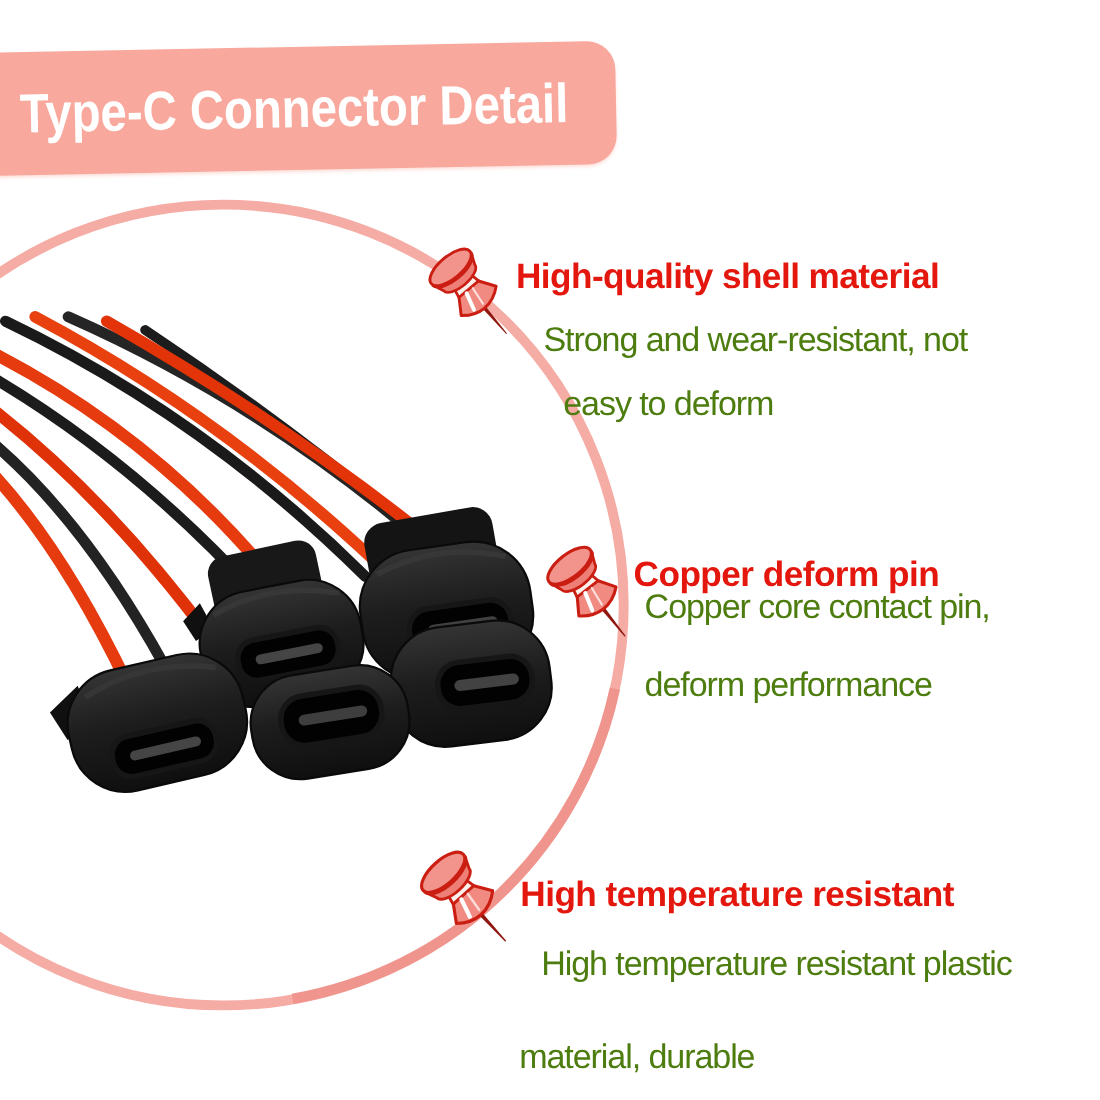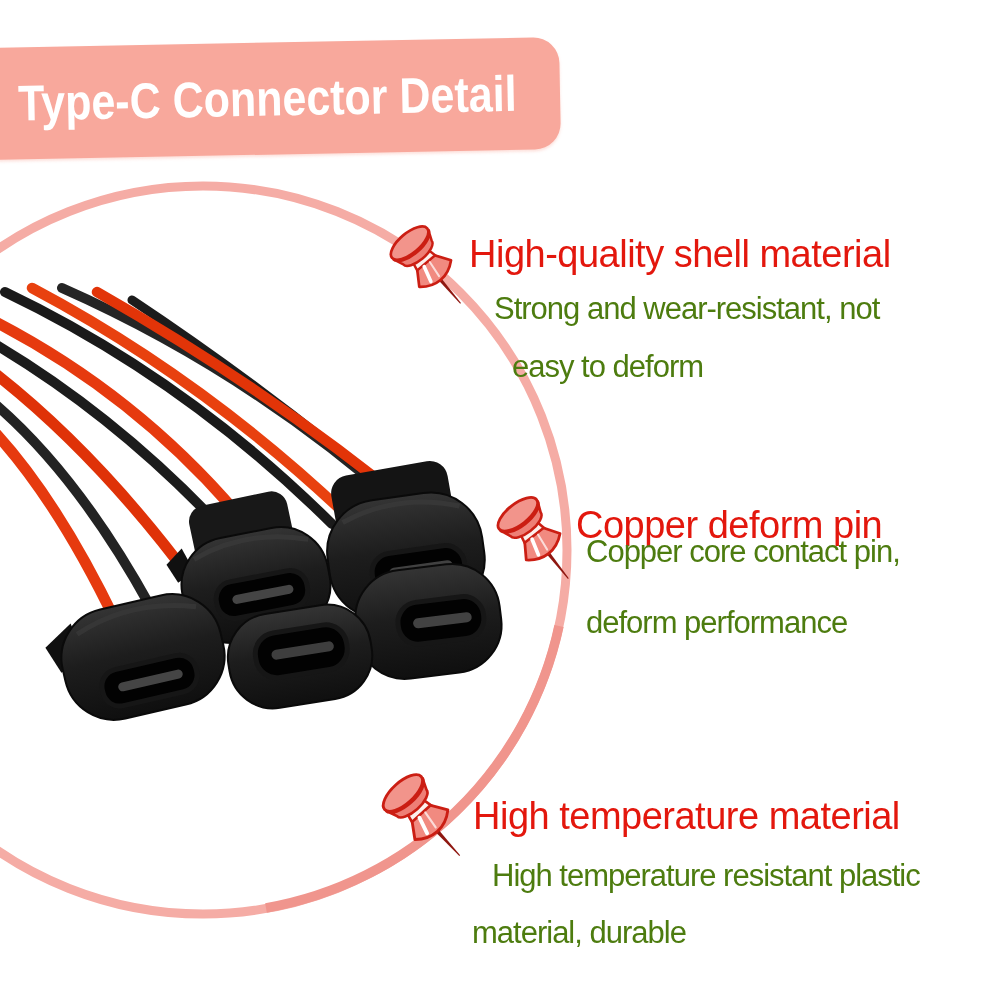--- a/index.html
+++ b/index.html
@@ -15,36 +15,36 @@
     transform:rotate(-1.1deg);transform-origin:100% 50%;
     display:flex;align-items:center;padding-left:52px;box-sizing:border-box;
     box-shadow:0 2px 3px rgba(248,168,156,.35);
   }
   .banner-text{
     font-size:50px;font-weight:800;color:#ffffff;white-space:nowrap;
     transform:scaleX(0.86);transform-origin:left center;letter-spacing:0px;
   }
   
   .heading{
-    position:absolute;color:#e3170d;font-weight:400;font-size:38px;
+    position:absolute;color:#e3170d;font-weight:700;font-size:32px;
     letter-spacing:-0.5px;white-space:nowrap;line-height:1;
   }
   .bodyline{
     position:absolute;color:#4d7c0f;font-weight:400;font-size:31px;
     letter-spacing:-1px;white-space:nowrap;line-height:1;
   }
   #a1-h{left:469px;top:235px;}
   #a1-l1{left:494px;top:293px;}
   #a1-l2{left:512px;top:351px;}
   #a2-h{left:576px;top:506px;}
   #a2-l1{left:586px;top:536px;}
   #a2-l2{left:586px;top:607px;}
   #a3-h{left:473px;top:797px;}
   #a3-l1{left:492px;top:860px;}
-  #a3-l2{left:472px;top:917px;}
+  #a3-l2{left:472px;top:945px;}
 </style>
 </head>
 <body>
 
 <div class="stage">
 
   <svg class="scene" viewBox="0 0 1000 1000">
     <defs>
       <linearGradient id="plastic" x1="0" y1="0" x2="0" y2="1">
         <stop offset="0" stop-color="#343434"></stop>
@@ -140,18 +140,18 @@
     <div class="bodyline" id="a1-l2">easy to deform</div>
   </div>
 
   <div>
     <div class="heading" id="a2-h">Copper deform pin</div>
     <div class="bodyline" id="a2-l1">Copper core contact pin,</div>
     <div class="bodyline" id="a2-l2">deform performance</div>
   </div>
 
   <div>
-    <div class="heading" id="a3-h">High temperature material</div>
+    <div class="heading" id="a3-h">High temperature resistant</div>
     <div class="bodyline" id="a3-l1">High temperature resistant plastic</div>
     <div class="bodyline" id="a3-l2">material, durable</div>
   </div>
 
 </div>
 
 </body></html>

